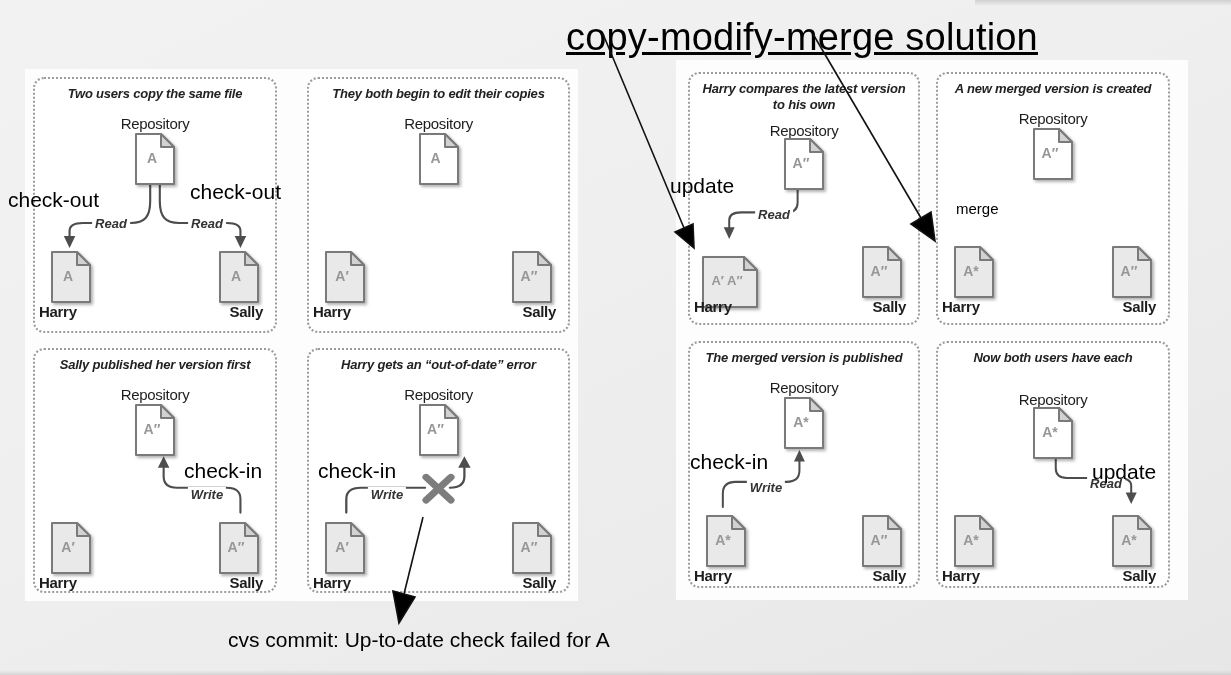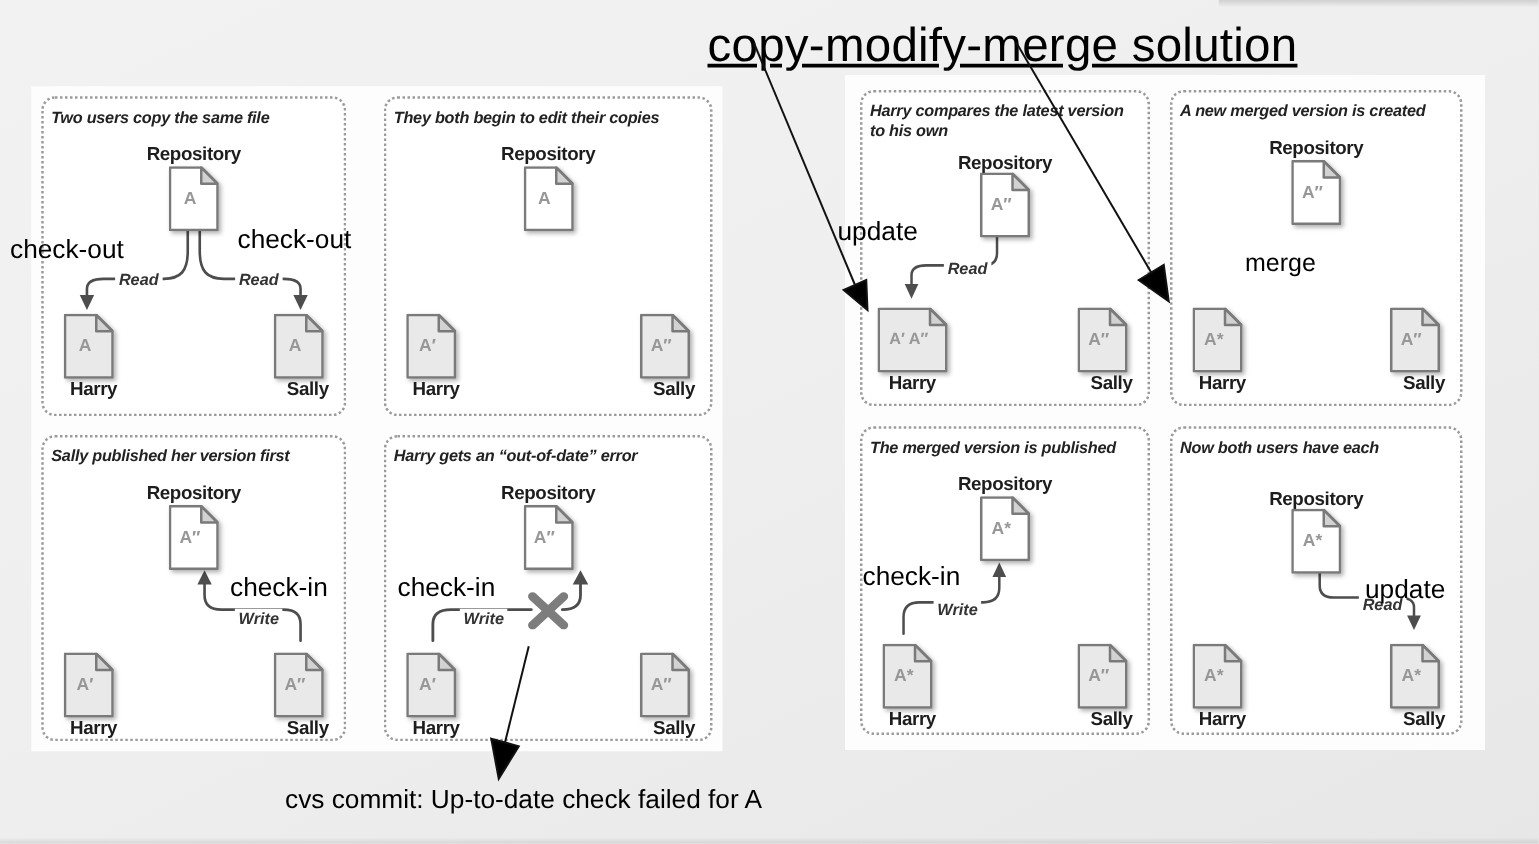--- a/index.html
+++ b/index.html
@@ -35,68 +35,68 @@
   
   .panel{
     position:relative;
     border:2px dotted #9b9b9b;
     border-radius:11px;
     background:#ffffff;
     box-sizing:border-box;
   }
   .panel-title{
     position:absolute;top:7px;left:6px;right:6px;
-    text-align:left;
+    text-align:center;
     font-style:italic;font-weight:bold;
     font-size:13px;line-height:1.25;
     color:#222;
     letter-spacing:-0.2px;
   }
   .repo-label{
     position:absolute;top:36px;left:0;right:0;
-    text-align:center;font-weight:bold;font-size:15px;color:#1d1d1d;
+    text-align:center;font-weight:normal;font-size:15px;color:#1d1d1d;
     letter-spacing:-0.3px;
   }
   .tall-title .repo-label{top:48px;}
   .doc{position:absolute;width:40px;height:52px;}
   .doc svg{position:absolute;left:0;top:0;filter:drop-shadow(2.5px 2.5px 1.5px rgba(0,0,0,0.30));}
   .doc .doc-letter{
     position:absolute;left:0;right:6px;top:17px;
     text-align:center;font-weight:bold;font-size:14px;color:#979797;
     white-space:nowrap;
   }
-  .doc.wide{width:56px;}
+  .doc.wide{width:56px;margin-top:10px;}
   .doc.wide .doc-letter{font-size:13px;}
   .repo-doc{left:50%;margin-left:-20px;top:54px;}
   .tall-title .repo-doc{top:64px;}
   .harry-doc{left:16px;top:172px;}
   .harry-doc.wide{left:12px;}
   .sally-doc{right:16px;top:172px;}
   .name-label{
     position:absolute;top:224px;
     font-weight:bold;font-size:15px;color:#1d1d1d;letter-spacing:-0.3px;
   }
-  .name-harry{left:21px;}
+  .name-harry{left:4px;}
   .name-sally{right:12px;text-align:center;}
   .arrows-svg{position:absolute;left:0;top:0;width:100%;height:100%;}
   .rw-label{
     position:absolute;transform:translateX(-50%);
     font-style:italic;font-weight:bold;font-size:13px;color:#333;
     background:#ffffff;padding:0 3px;white-space:nowrap;
   }
   
   .ann{
     position:absolute;color:#000;white-space:nowrap;
     font-family:"Liberation Sans", sans-serif;
   }
   #ann-title{left:566px;top:16px;font-size:38px;letter-spacing:0.2px;text-decoration:underline;}
   #ann-checkout-left{left:8px;top:188px;font-size:21px;}
   #ann-checkout-right{left:190px;top:180px;font-size:21px;}
   #ann-update-harry{left:670px;top:174px;font-size:21px;}
-  #ann-merge{left:996px;top:200px;font-size:20px;}
+  #ann-merge{left:956px;top:200px;font-size:15px;}
   #ann-checkin-sally{left:184px;top:459px;font-size:21px;}
   #ann-checkin-harry{left:318px;top:459px;font-size:21px;}
   #ann-checkin-merged{left:690px;top:450px;font-size:21px;}
   #ann-update-sally{left:1092px;top:460px;font-size:21px;}
   #ann-caption{left:228px;top:628px;font-size:21px;}
   #overlay-arrows{position:absolute;left:0;top:0;pointer-events:none;}
 </style>
 </head>
 <body>
 

